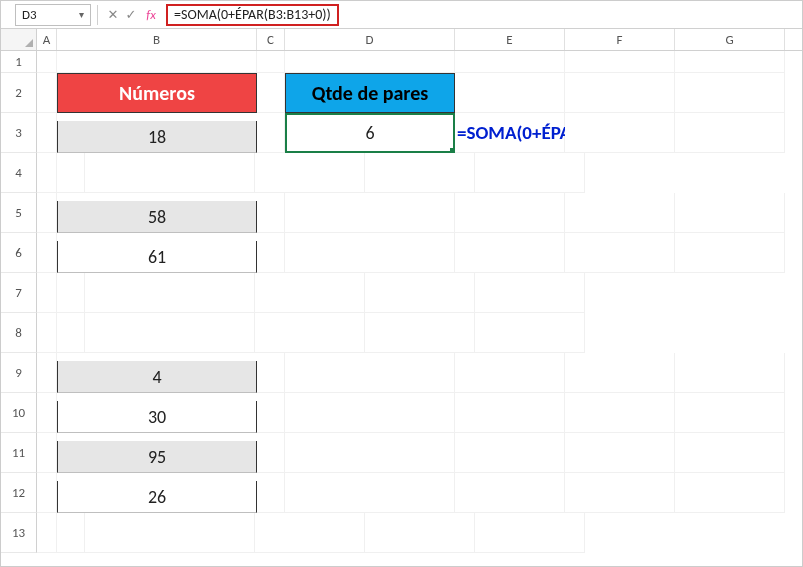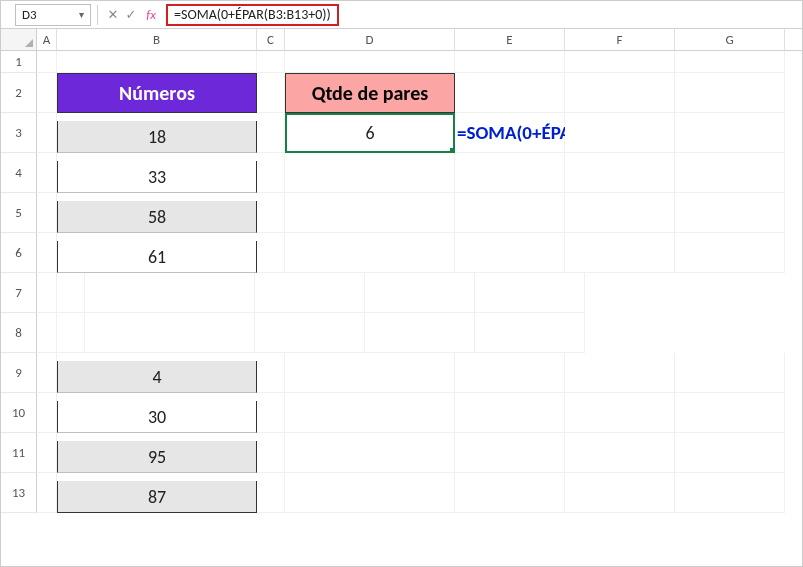--- a/index.html
+++ b/index.html
@@ -125,29 +125,29 @@
   .cell {
     border-right: 1px solid #f0f0f0;
     border-bottom: 1px solid #f0f0f0;
     display:flex;align-items:center;justify-content:center;
     font-size: 18px;
     position: relative;
     background:#fff;
   }
   .cA{width:20px}.cB{width:200px}.cC{width:28px}.cD{width:170px}.cE{width:110px}.cF{width:110px}.cG{width:110px}
   .hdrB {
-    background: #6d28d9;
+    background: #ef4444;
     color: #fff;
     font-weight: bold;
     font-size: 20px;
     border: 1px solid #333;
     justify-content:center;
   }
   .hdrD {
-    background: #fca5a5;
+    background: #0ea5e9;
     color: #000;
     font-weight: bold;
     font-size: 20px;
     border: 1px solid #333;
     justify-content:center;
   }
   .dataB {
     border-left:1px solid #333;
     border-right:1px solid #333;
     border-bottom:1px solid #bfbfbf;
@@ -238,21 +238,20 @@
       <div class="cell cE" style="justify-content:flex-start;overflow:visible">
         <span class="annot" style="left:2px">=SOMA(0+ÉPAR(B3:B13+0))</span>
       </div>
       <div class="cell cF"></div>
       <div class="cell cG"></div>
     </div>
 
     <div class="row">
       <div class="rh">4</div>
       <div class="cell cA"></div>
-      <div class="cell cB dataB">33</div>
       <div class="cell cC"></div>
       <div class="cell cD"></div>
       <div class="cell cE"></div>
       <div class="cell cF"></div>
       <div class="cell cG"></div>
     </div>
 
     <div class="row">
       <div class="rh">5</div>
       <div class="cell cA"></div>
@@ -321,25 +320,34 @@
       <div class="rh">11</div>
       <div class="cell cA"></div>
       <div class="cell cB dataB shade">95</div>
       <div class="cell cC"></div>
       <div class="cell cD"></div>
       <div class="cell cE"></div>
       <div class="cell cF"></div>
       <div class="cell cG"></div>
     </div>
 
+    <div class="row">
+      <div class="rh">12</div>
+      <div class="cell cA"></div>
+      <div class="cell cB dataB">26</div>
+      <div class="cell cC"></div>
+      <div class="cell cD"></div>
+      <div class="cell cE"></div>
+      <div class="cell cF"></div>
+      <div class="cell cG"></div>
+    </div>
 
     <div class="row">
       <div class="rh">13</div>
       <div class="cell cA"></div>
-      <div class="cell cB dataB shade last">87</div>
       <div class="cell cC"></div>
       <div class="cell cD"></div>
       <div class="cell cE"></div>
       <div class="cell cF"></div>
       <div class="cell cG"></div>
     </div>
 
   </div>
 </div>
 

